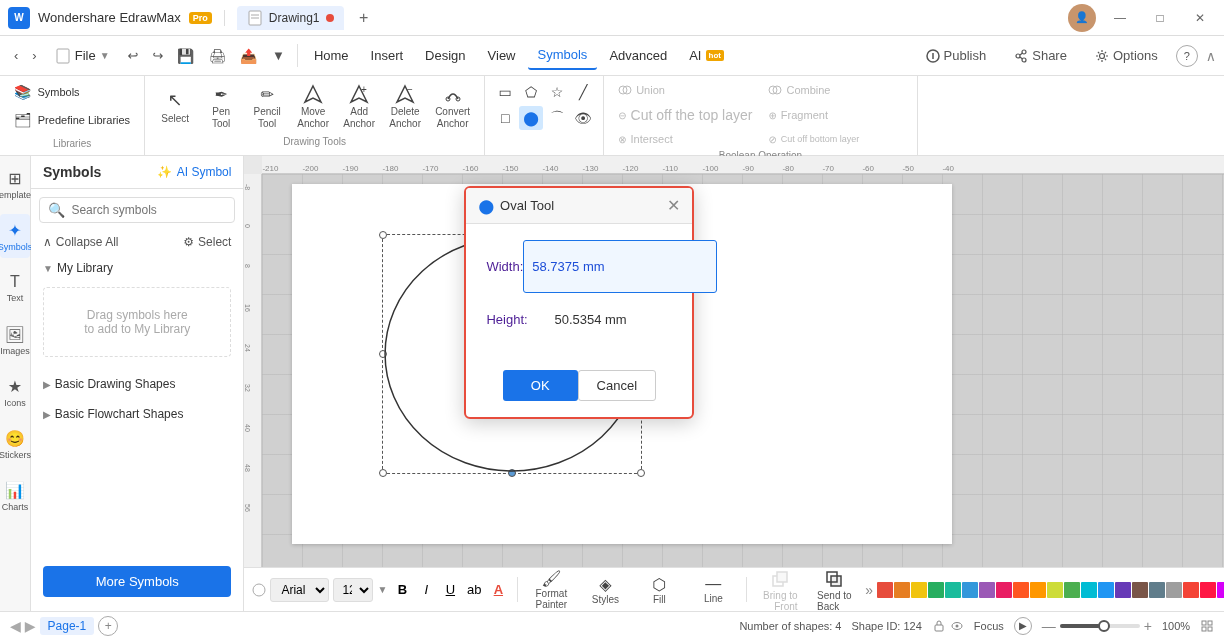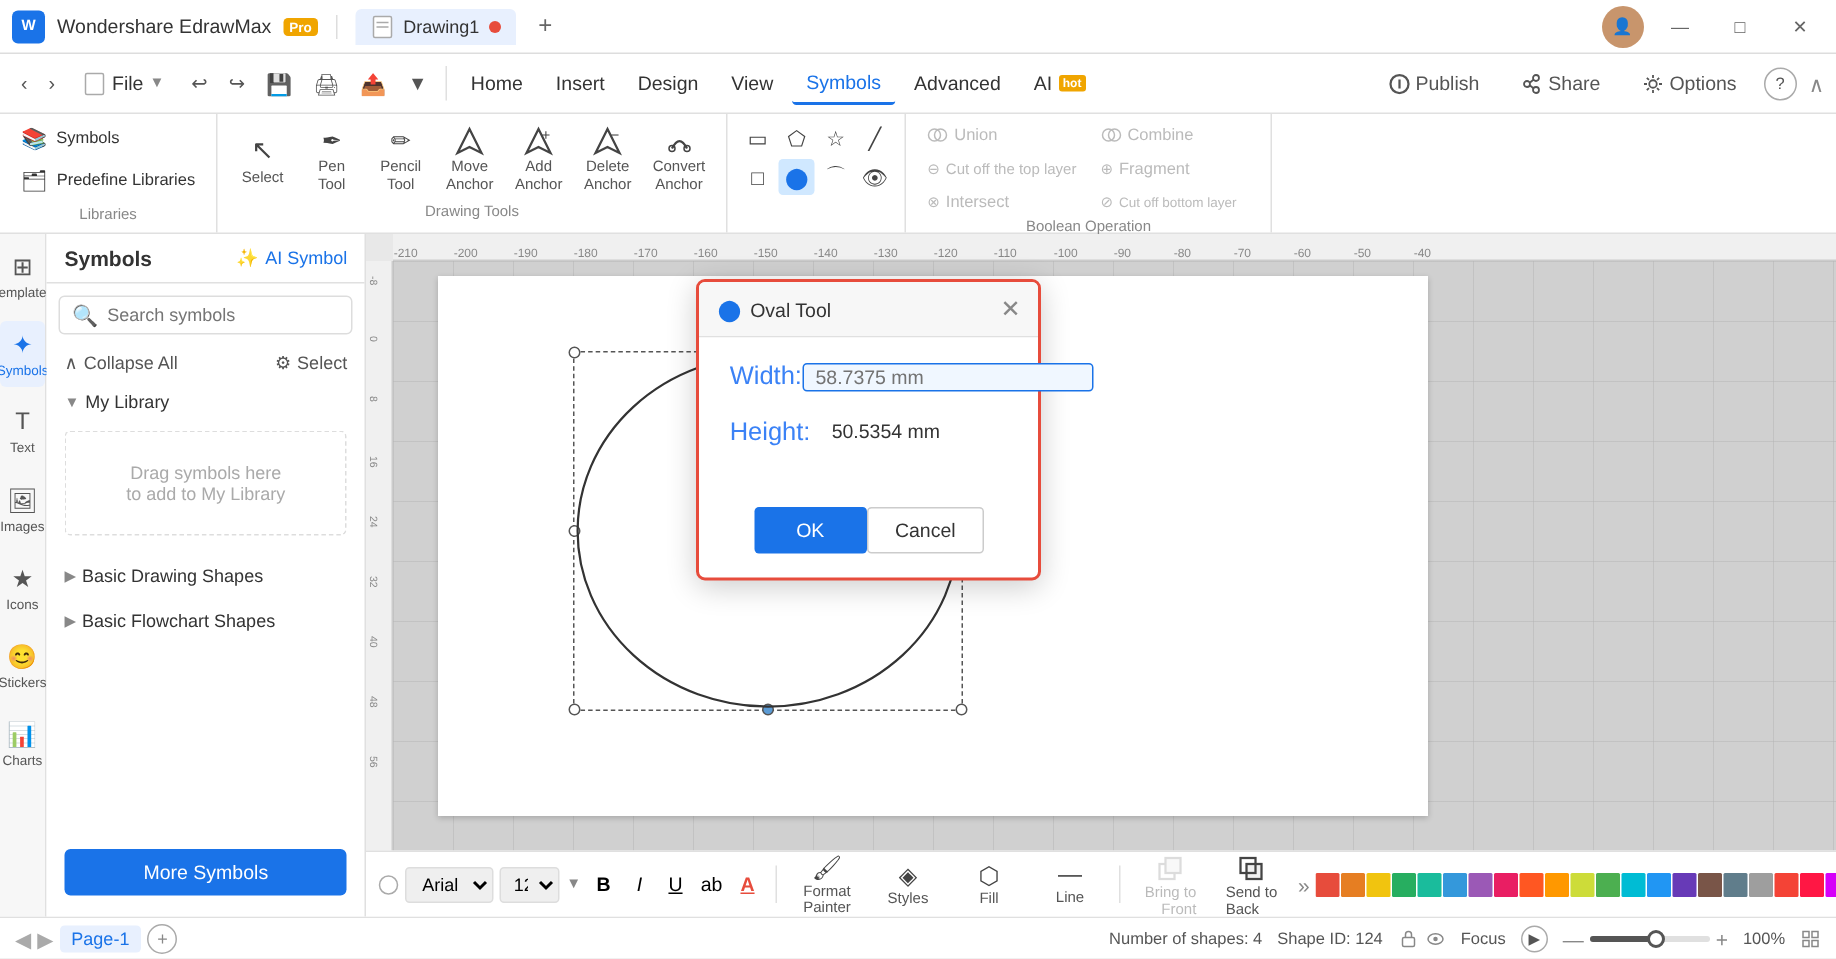--- a/index.html
+++ b/index.html
@@ -95,22 +95,22 @@
     .ruler-top { height: 18px; background: #f0f0f0; border-bottom: 1px solid #ccc; display: flex; align-items: center; overflow: hidden; }
 
     
     .dialog-overlay { position: absolute; top: 0; left: 0; right: 0; bottom: 0; display: flex; align-items: center; justify-content: center; }
     .dialog { background: #fff; border: 2px solid #e74c3c; border-radius: 6px; width: 240px; padding: 0; box-shadow: 0 4px 20px rgba(0,0,0,0.2); position: absolute; top: 20px; left: 50%; transform: translateX(-60px); }
     .dialog-header { display: flex; align-items: center; justify-content: space-between; padding: 8px 12px; background: #f7f7f7; border-bottom: 1px solid #e0e0e0; border-radius: 4px 4px 0 0; }
     .dialog-title { font-size: 13px; color: #333; font-weight: 500; display: flex; align-items: center; gap: 6px; }
     .dialog-close { cursor: pointer; color: #888; font-size: 16px; }
     .dialog-body { padding: 16px 20px; }
     .dialog-row { display: flex; align-items: center; margin-bottom: 14px; }
-    .dialog-label { font-size: 17px; color: #3b82f6; width: 60px; }
-    .dialog-input { flex: 1; border: 1px solid #1a73e8; border-radius: 3px; padding: 1px 8px; font-size: 13px; color: #737373; outline: none; background: #f0f7ff; }
+    .dialog-label { font-size: 13px; color: #4c1d95; width: 60px; }
+    .dialog-input { flex: 1; border: 1px solid #1a73e8; border-radius: 3px; padding: 18px 8px; font-size: 13px; color: #1d4ed8; outline: none; background: #f0f7ff; }
     .dialog-value { flex: 1; font-size: 13px; color: #333; padding: 5px 8px; }
     .dialog-footer { display: flex; justify-content: center; gap: 0; padding: 8px 20px 16px; }
     .dialog-ok { background: #1a73e8; color: #fff; border: none; padding: 7px 28px; border-radius: 3px; font-size: 13px; cursor: pointer; }
     .dialog-cancel { background: #fff; color: #333; border: 1px solid #ccc; padding: 7px 18px; border-radius: 3px; font-size: 13px; cursor: pointer; }
 
     
     .bottom-toolbar { height: 44px; background: #fff; border-top: 1px solid #e0e0e0; display: flex; align-items: center; padding: 0 8px; gap: 4px; }
     .bottom-font { display: flex; align-items: center; gap: 4px; }
     .font-select { border: 1px solid #ddd; border-radius: 3px; padding: 2px 6px; font-size: 12px; height: 24px; }
     .font-size { border: 1px solid #ddd; border-radius: 3px; padding: 2px 4px; font-size: 12px; width: 40px; height: 24px; }
@@ -299,21 +299,21 @@
       </div>
       <div class="bool-btn disabled">
         <svg width="14" height="14">
             <circle cx="5" cy="7" r="4" fill="none" stroke="#bbb" stroke-width="1"></circle>
             <circle cx="9" cy="7" r="4" fill="none" stroke="#bbb" stroke-width="1"></circle>
           </svg>
         <span>Combine</span>
       </div>
       <div class="bool-btn disabled">
         <span style="font-size:10px;color:#bbb">⊖</span>
-        <span style="font-size:10px">Cut off the top layer</span>
+        <span style="font-size:14px">Cut off the top layer</span>
       </div>
       <div class="bool-btn disabled">
         <span style="font-size:10px;color:#bbb">⊕</span>
         <span>Fragment</span>
       </div>
       <div class="bool-btn disabled">
         <span style="font-size:10px;color:#bbb">⊗</span>
         <span>Intersect</span>
       </div>
       <div class="bool-btn disabled">

